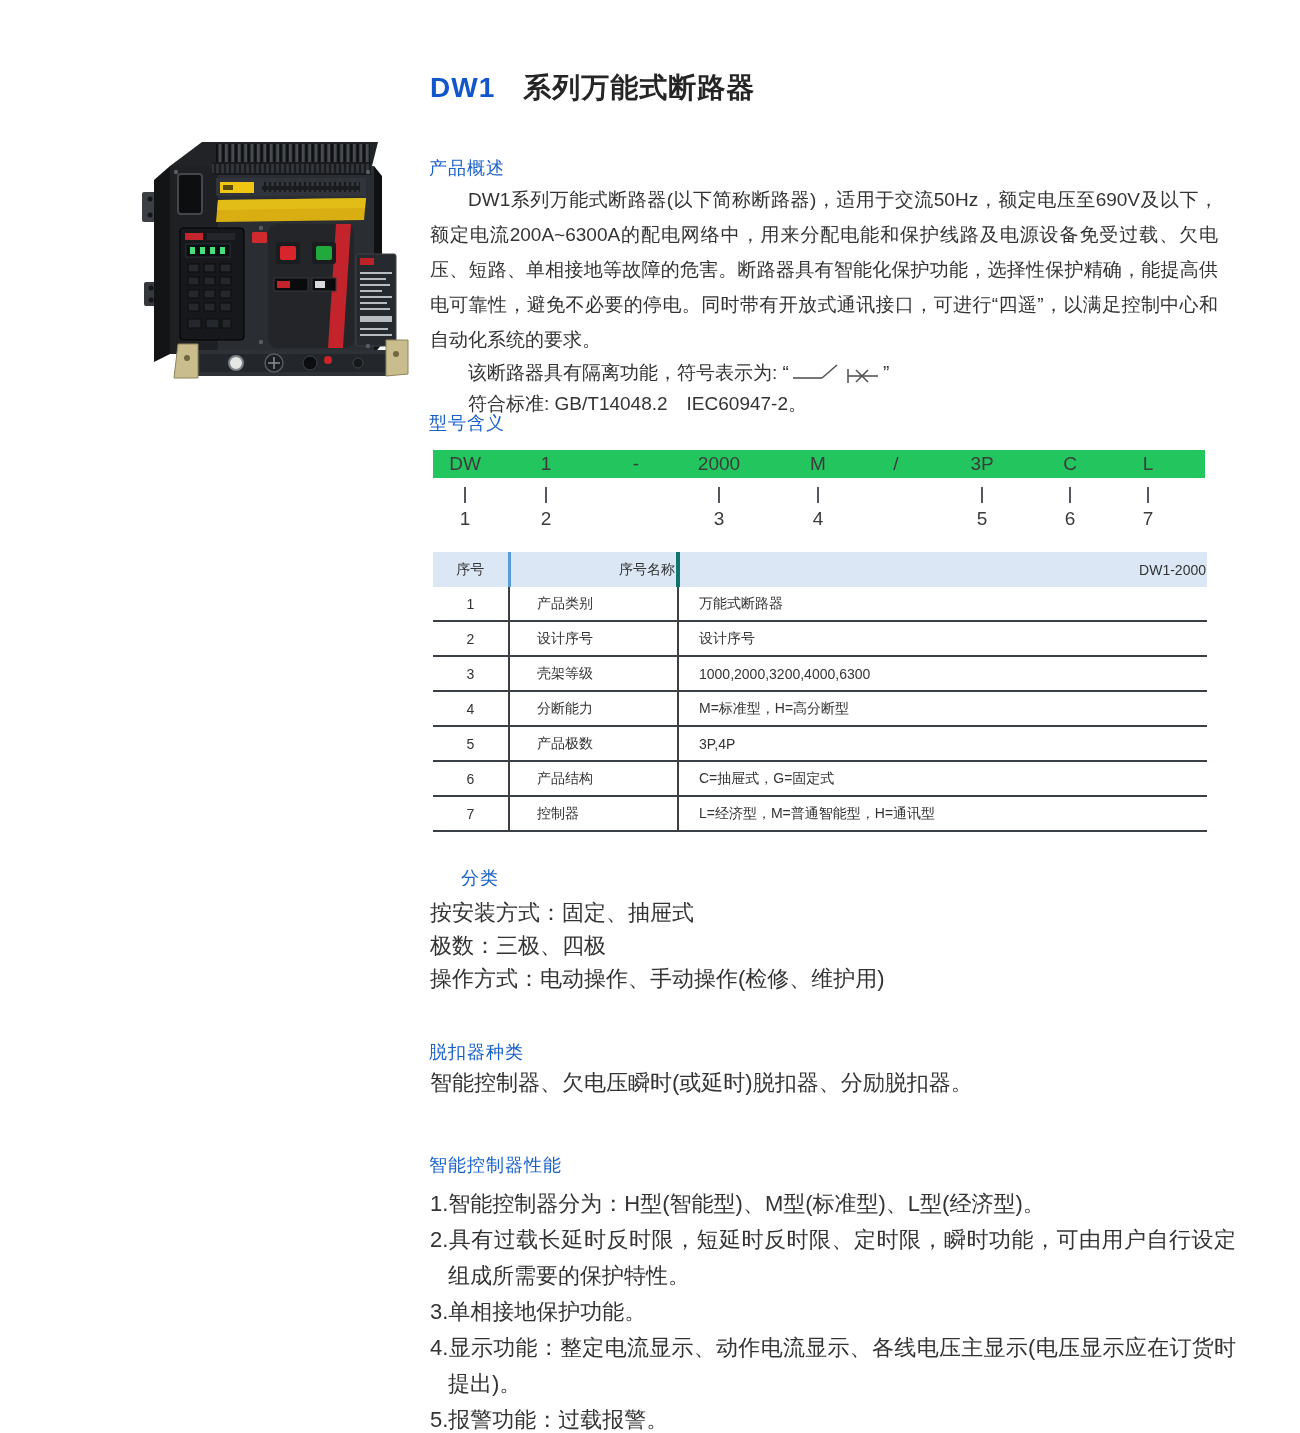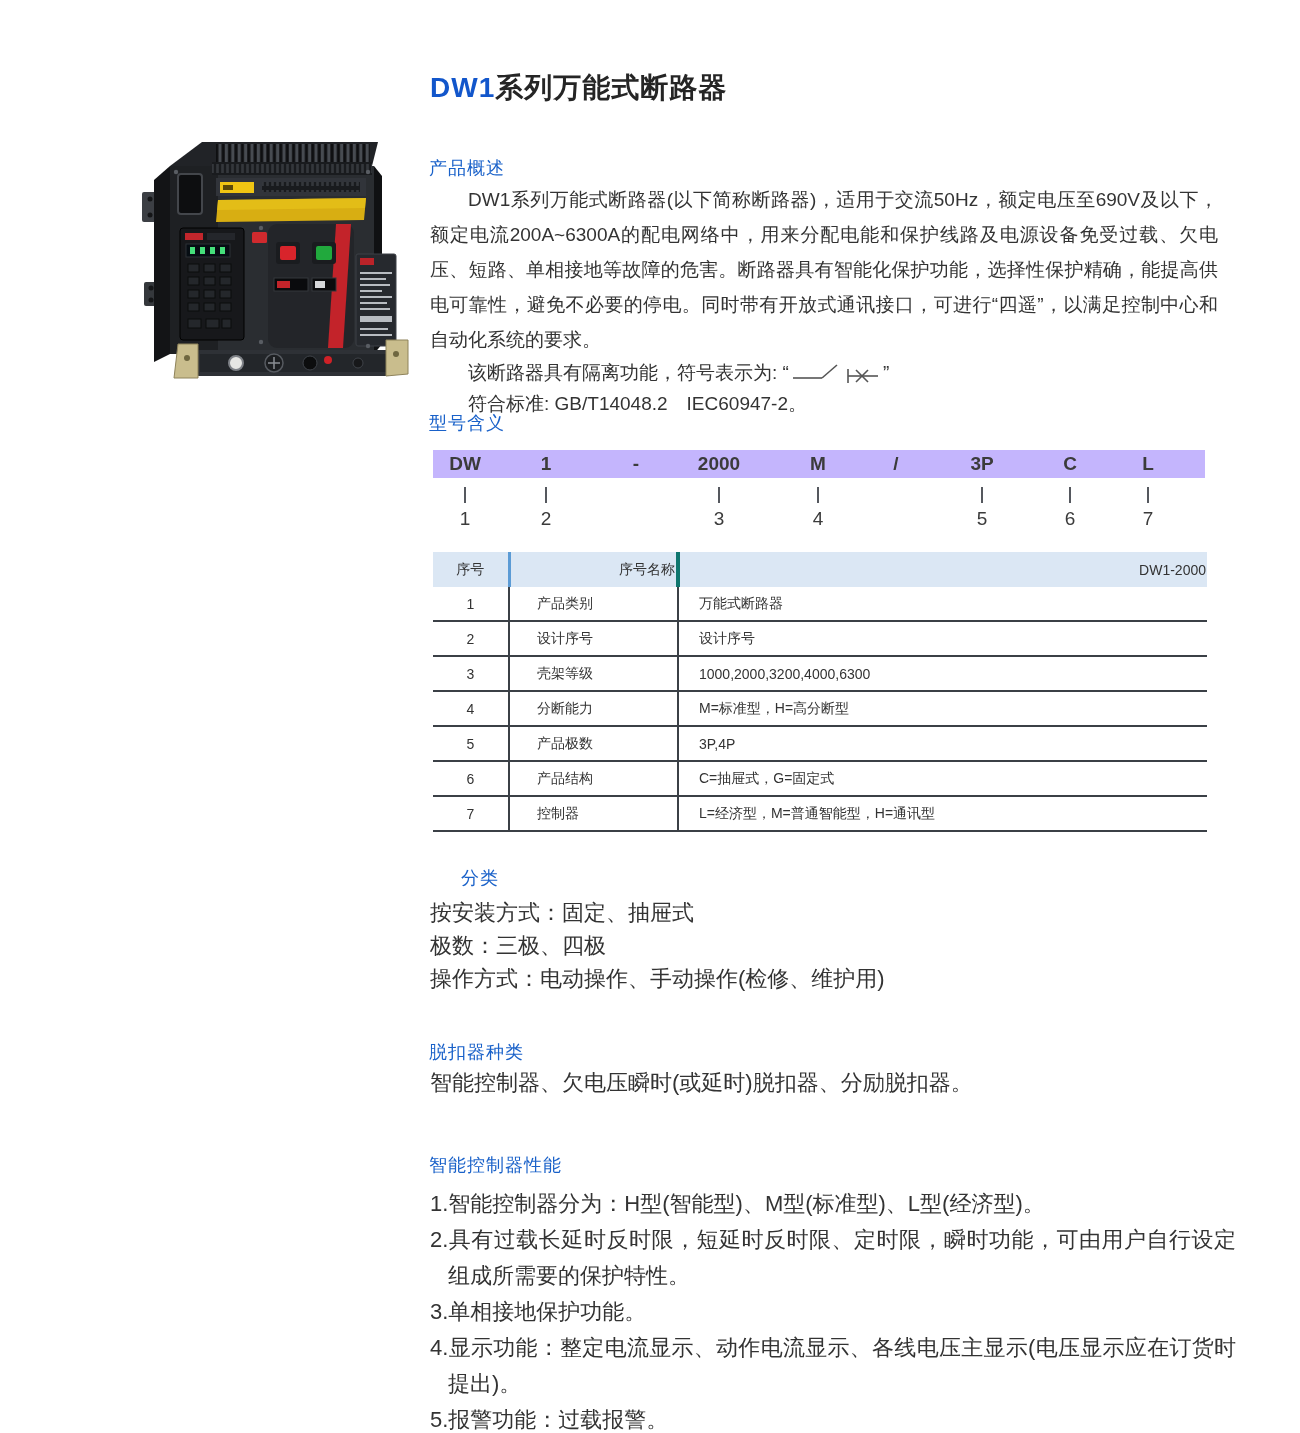--- a/index.html
+++ b/index.html
@@ -1,34 +1,34 @@
 <!DOCTYPE html>
 <html><head>
 <meta charset="utf-8">
 <style>
   html,body{margin:0;padding:0;background:#ffffff;}
   .page{position:relative;width:1300px;height:1433px;background:#fff;overflow:hidden;
         font-family:"Liberation Sans","DejaVu Sans",sans-serif;color:#333;}
   
   .main-title{position:absolute;left:430px;top:50px;font-size:28px;font-weight:700;color:#252525;letter-spacing:1px;}
-  .main-title .brand{color:#1256cb;margin-right:0;}
+  .main-title .brand{color:#1256cb;margin-right:28px;}
   .sec-h{position:absolute;left:429px;font-size:18px;font-weight:400;color:#1961c9;letter-spacing:1px;}
   #overview-h{top:141px;}
   #model-h{top:396px;}
   #class-h{top:851px;margin-left:32px;}
   #trip-h{top:1025px;}
   #ctrl-h{top:1138px;}
   
   #overview-body{position:absolute;left:430px;top:182px;width:788px;font-size:19px;}
   #overview-body p{margin:0;text-indent:2em;line-height:35px;text-align:justify;}
   .ov-line{line-height:31px;padding-left:38px;}
   .sym-svg{vertical-align:-5px;margin:0 3px;}
   
   #model-diagram{position:absolute;left:433px;top:450px;width:772px;height:86px;}
-  .model-banner{position:absolute;left:0;top:0;width:772px;height:28px;background:#c4b5fd;font-weight:bold;}
+  .model-banner{position:absolute;left:0;top:0;width:772px;height:28px;background:#22c55e;}
   .code{position:absolute;top:14px;transform:translate(-50%,-50%);font-size:19px;color:#3b3b3b;}
   .tick{position:absolute;top:37px;width:2px;height:16px;background:#55585e;transform:translateX(-50%);}
   .pnum{position:absolute;top:58px;transform:translateX(-50%);font-size:19px;color:#3b3b3b;}
   .s0{left:32px}.s1{left:113px}.s2{left:203px}.s3{left:286px}.s4{left:385px}
   .s5{left:463px}.s6{left:549px}.s7{left:637px}.s8{left:715px}
   
   #spec-table{position:absolute;left:433px;top:552px;width:774px;border-collapse:collapse;
               table-layout:fixed;font-size:14px;color:#333;}
   #spec-table .c1{width:76px}#spec-table .c2{width:169px}#spec-table .c3{width:529px}
   #spec-table th{background:#dbe7f4;height:33px;font-weight:400;text-align:right;}

